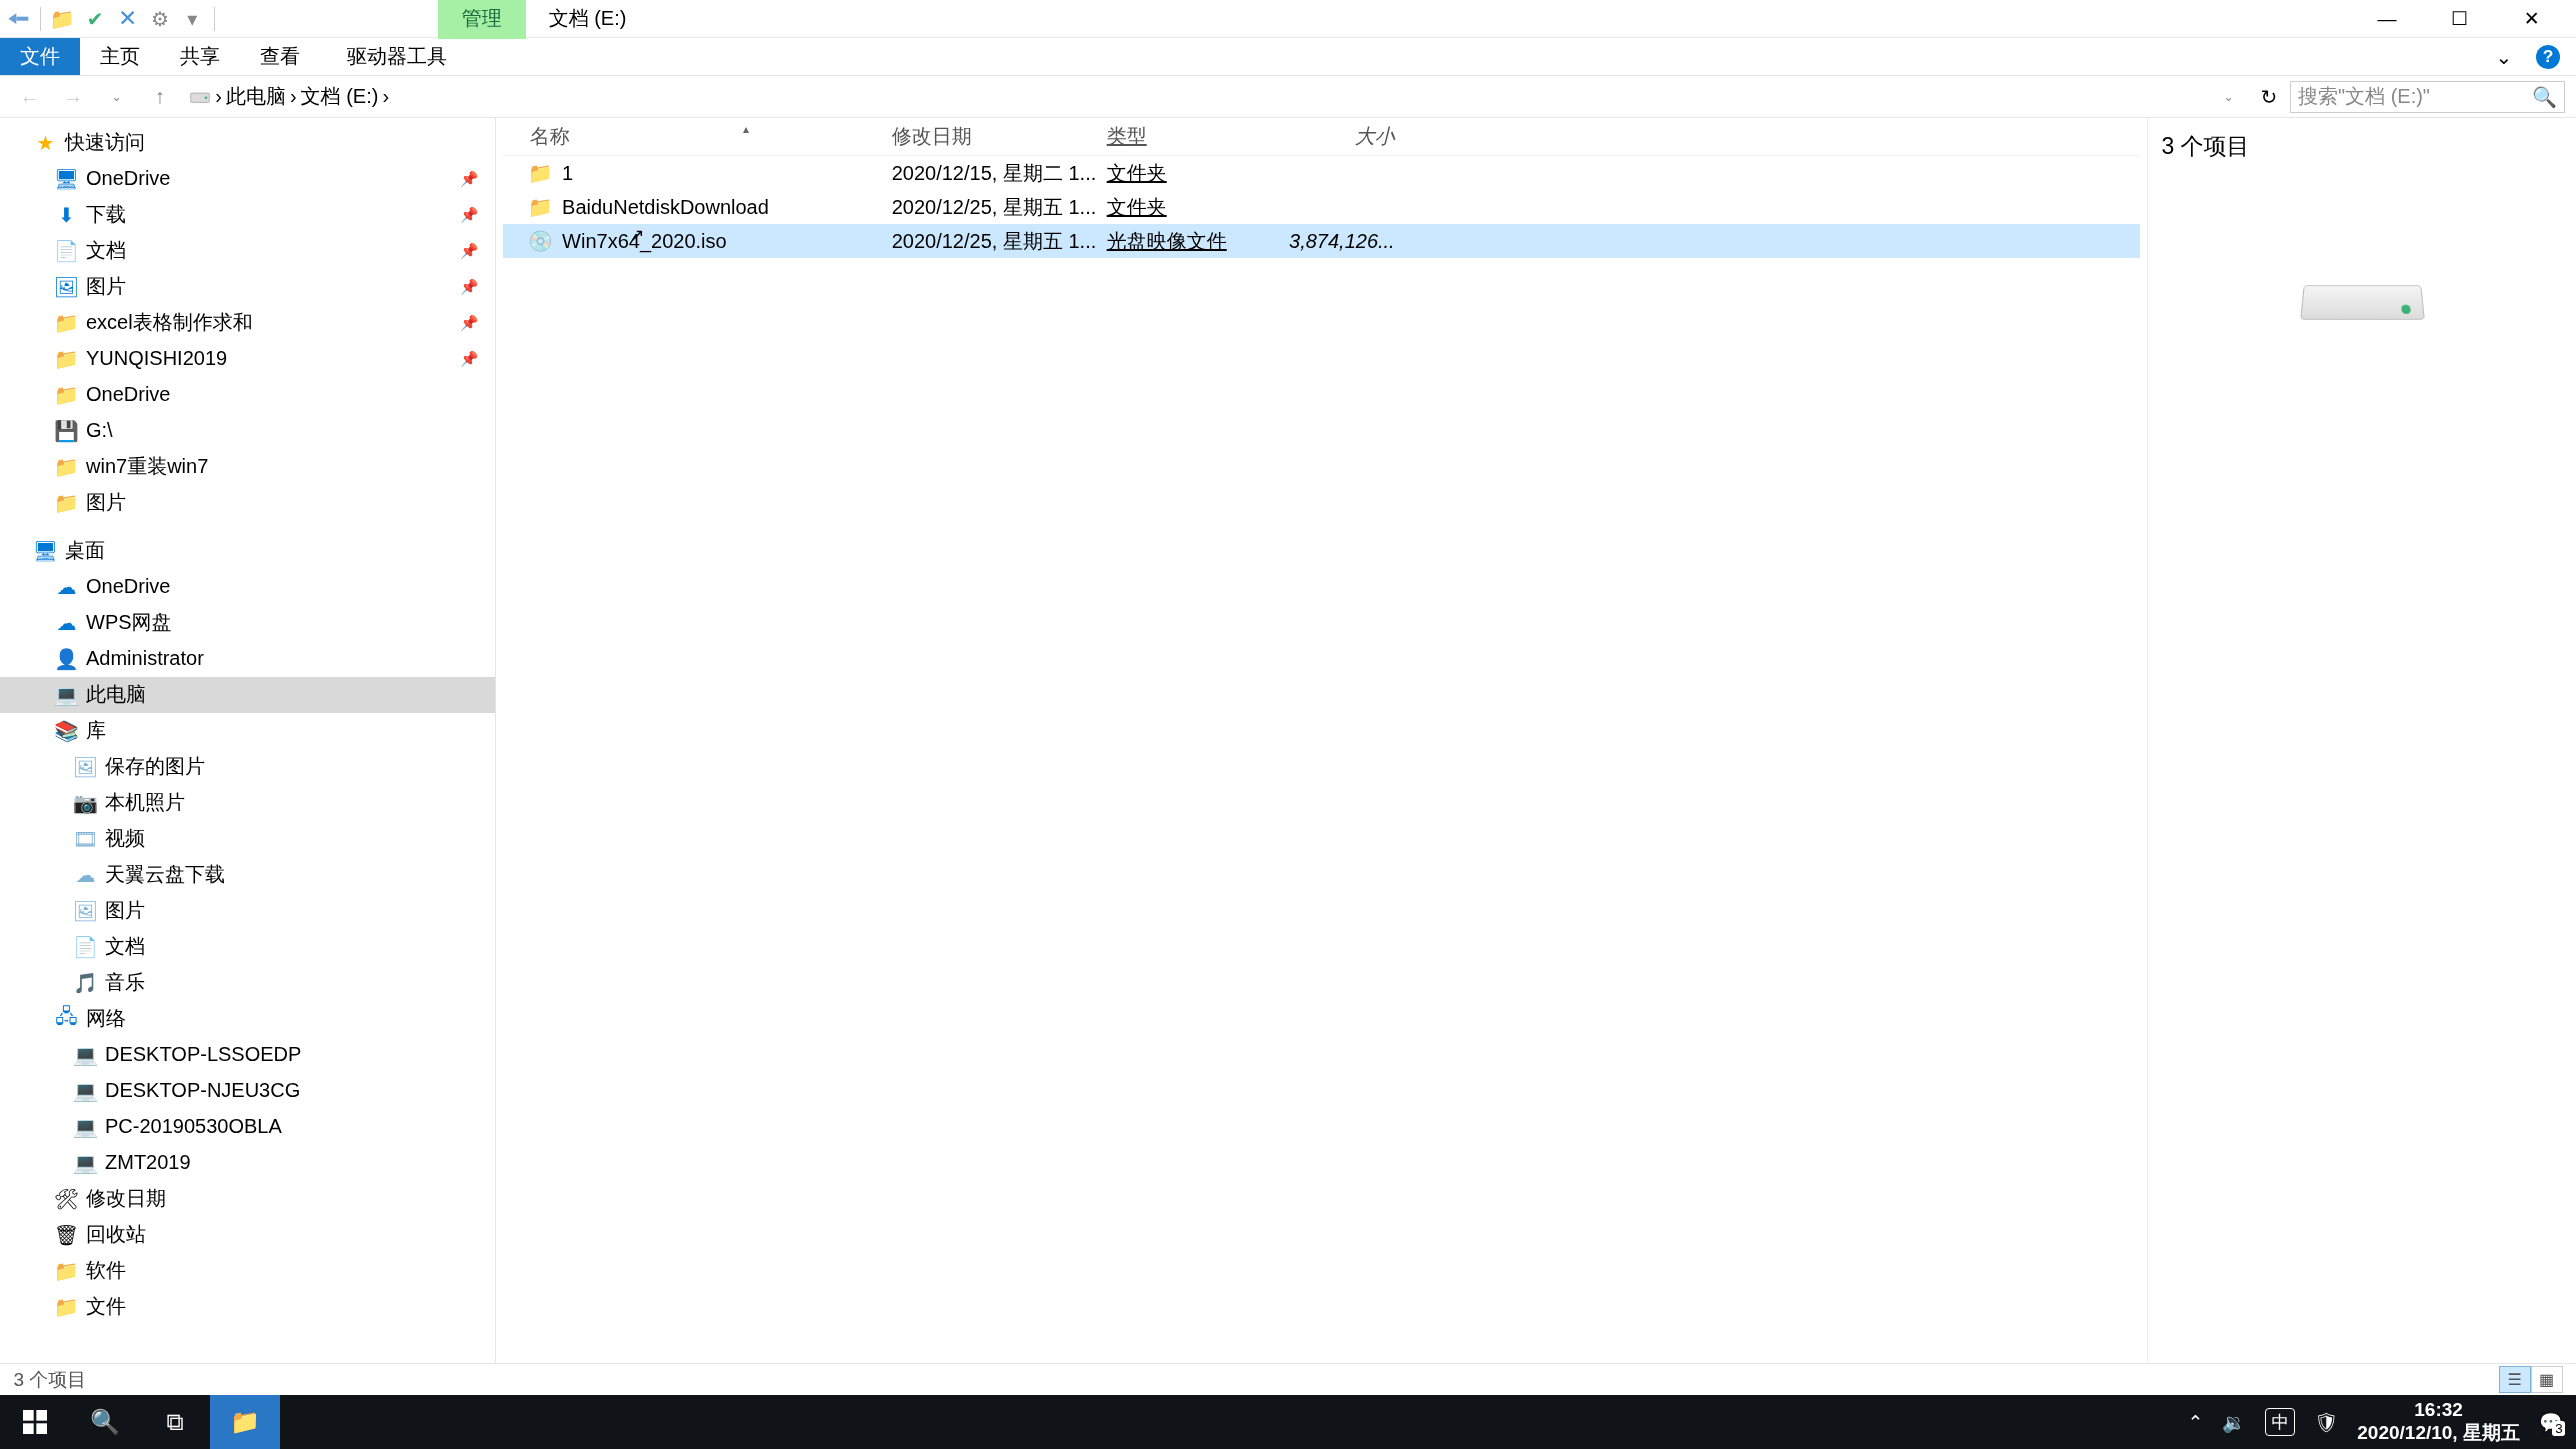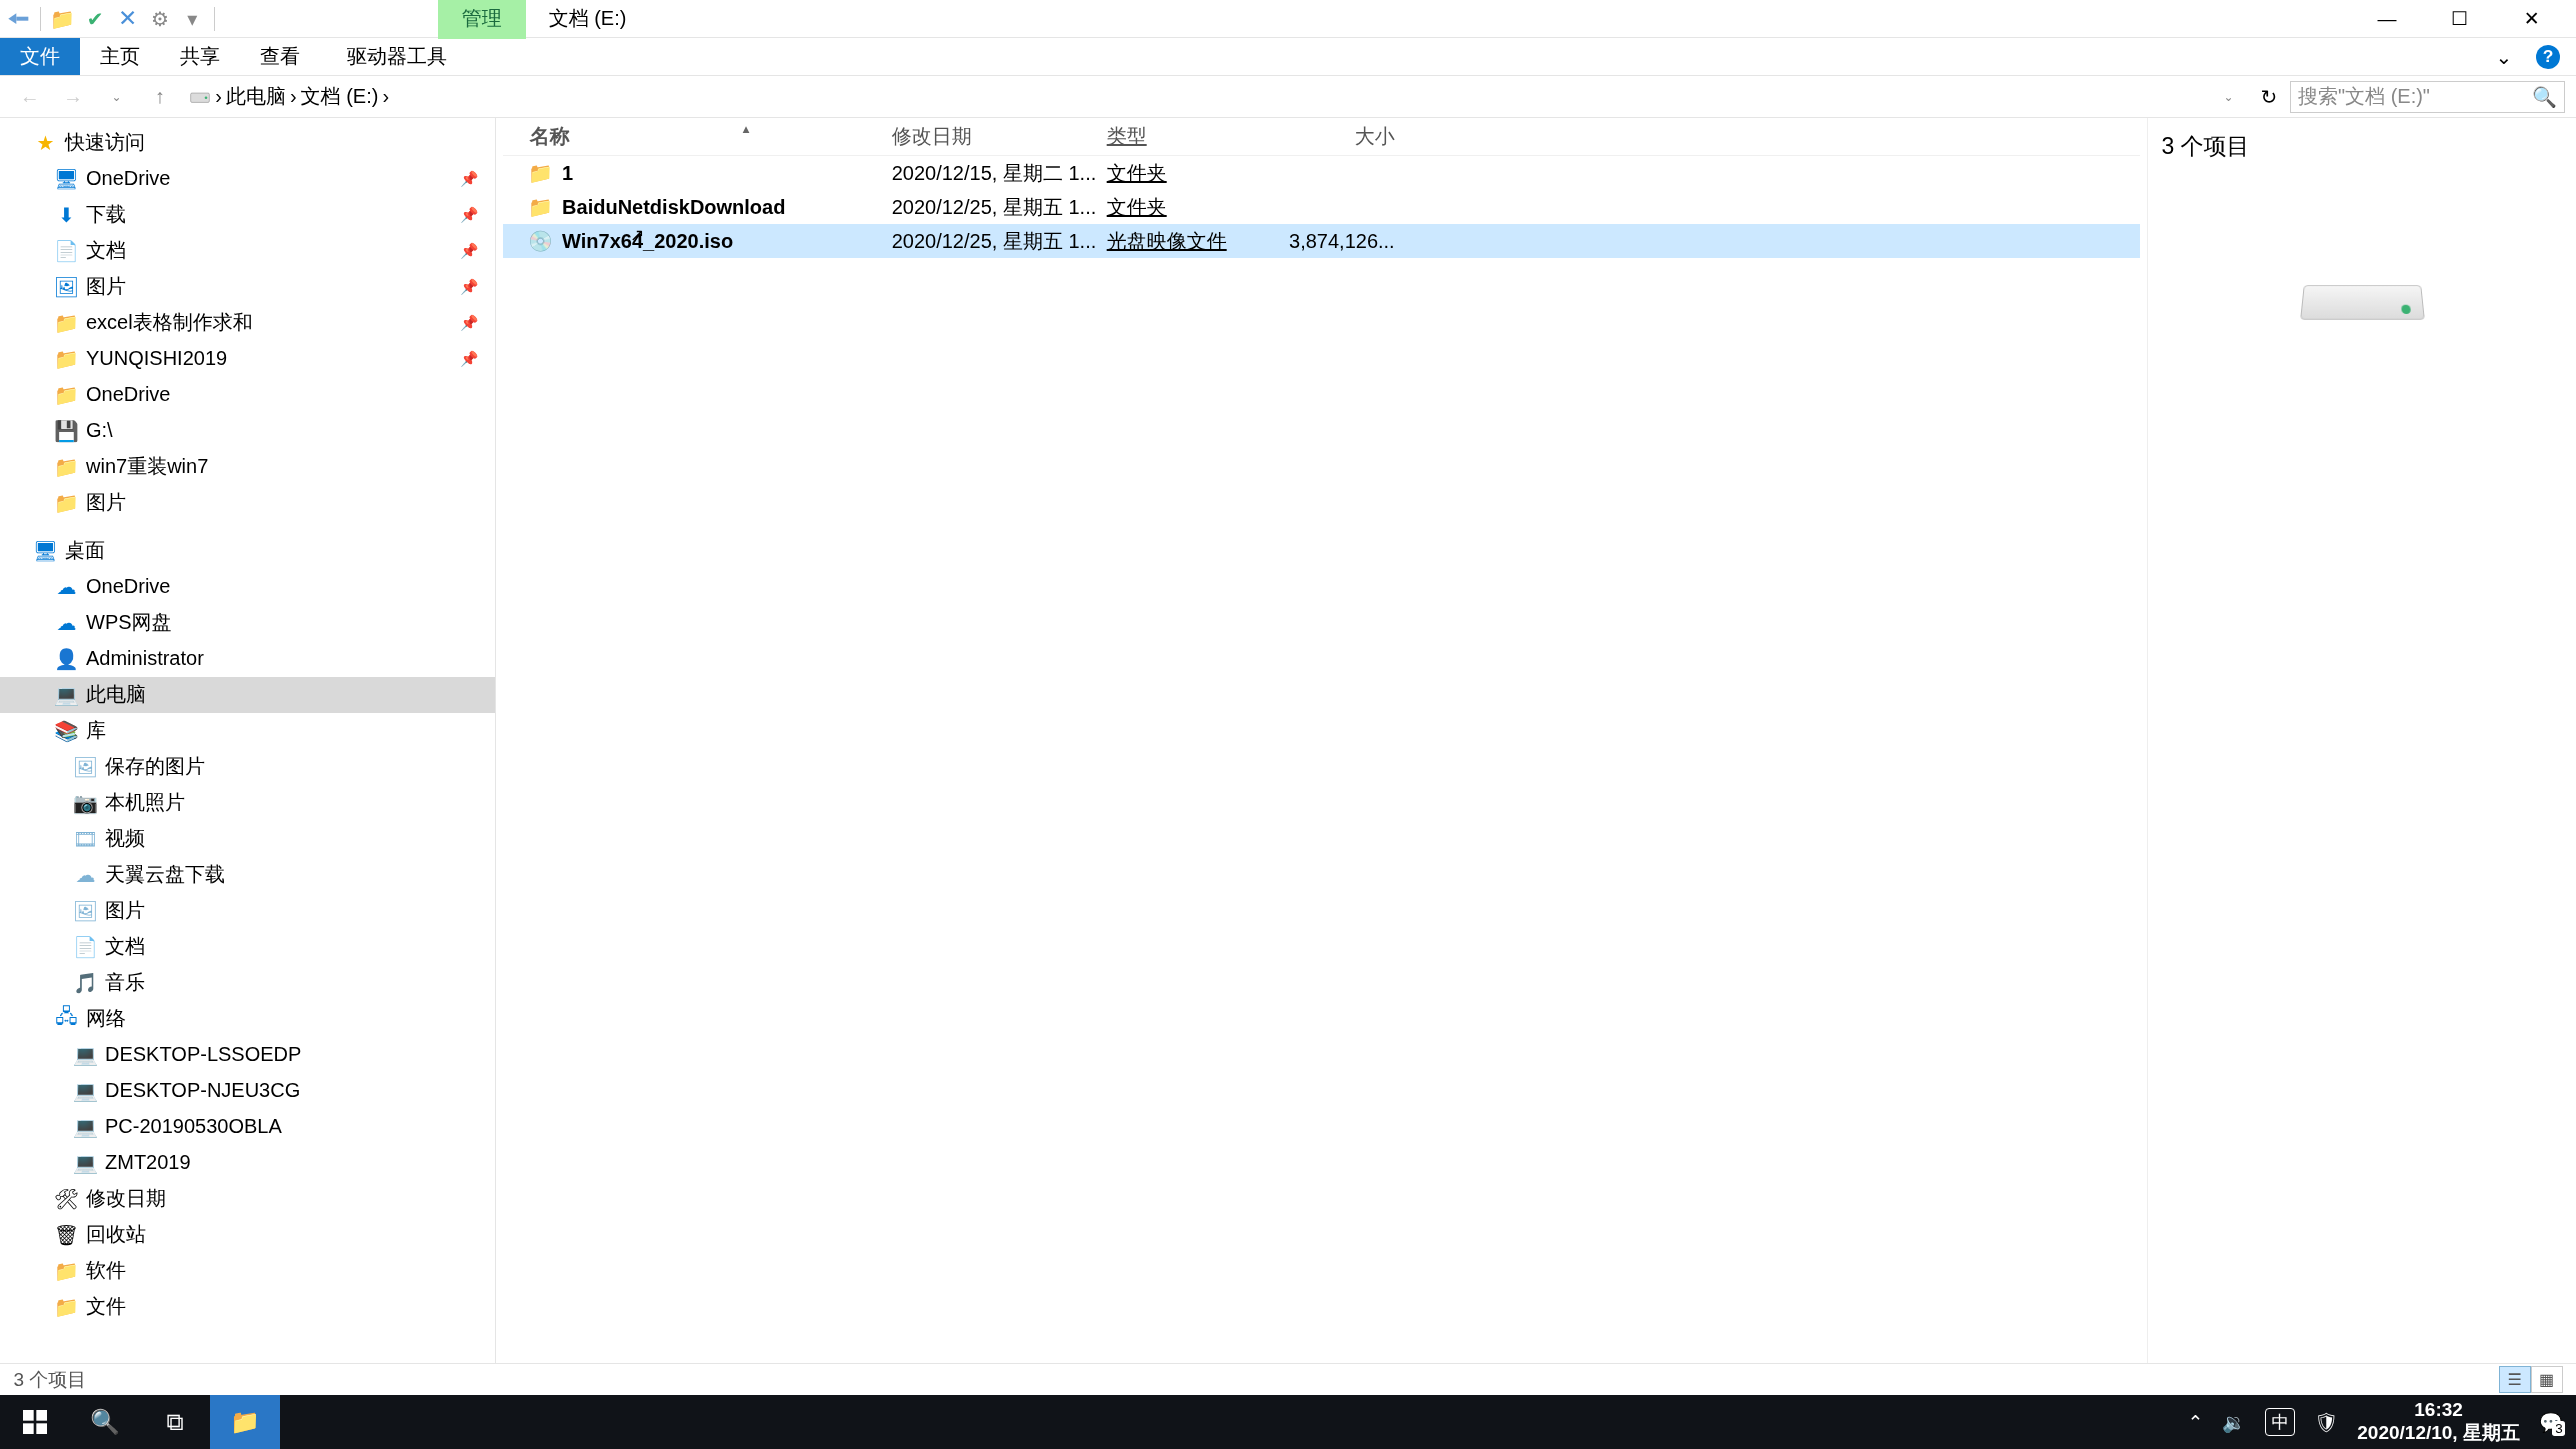--- a/index.html
+++ b/index.html
@@ -44,24 +44,24 @@
   .ficon { width: 23px; display: flex; justify-content: center; }
   .star { color: #f7b500; }
   .blue { color: #0078d4; }
   .folder-yellow { color: #ffcf4b; }
   .greyblue { color: #7fb3d5; }
   .orange { color: #e59400; }
   .pc { color: #4a90d9; }
   .content { flex: 1; display: flex; min-width: 0; }
   .filepane { flex: 1; padding: 0 6.7px; }
   .col-headers { display: flex; align-items: center; height: 38px; border-bottom: 0.7px solid #f0f0f0; font-size: 20px; color: #555; }
-  .col-name { width: 389px; padding-left: 27px; display: flex; align-items: center; gap: 5.4px; font-weight: bold; }
+  .col-name { width: 389px; padding-left: 27px; display: flex; align-items: center; gap: 5.4px; }
   .col-date { width: 215px; }
   .col-type { width: 181px; text-decoration: underline; }
-  .col-size { width: 107px; text-align: right; }
+  .col-size { width: 107px; text-align: right; font-style: italic; }
   .sort-up { font-size: 12px; color: #666; position: relative; top: -8px; left: 168px; }
   .row { display: flex; align-items: center; height: 34px; font-size: 20px; }
   .row .col-name { display: flex; align-items: center; gap: 9.4px; }
   .row.selected { background: #cce8ff; }
   .fileicon { width: 23px; display: flex; justify-content: center; }
   .folder-ic { color: #ffcf4b; }
   .iso-ic { color: #999; }
   .cursor { position: relative; }
   .cursor::after { content: "↖"; position: absolute; left: 127px; top: 1.3px; font-size: 17.4px; color: #000; transform: scaleX(-1); }
   .preview { width: 429px; border-left: 0.7px solid #eee; padding: 13.4px; display: flex; flex-direction: column; align-items: center; }

